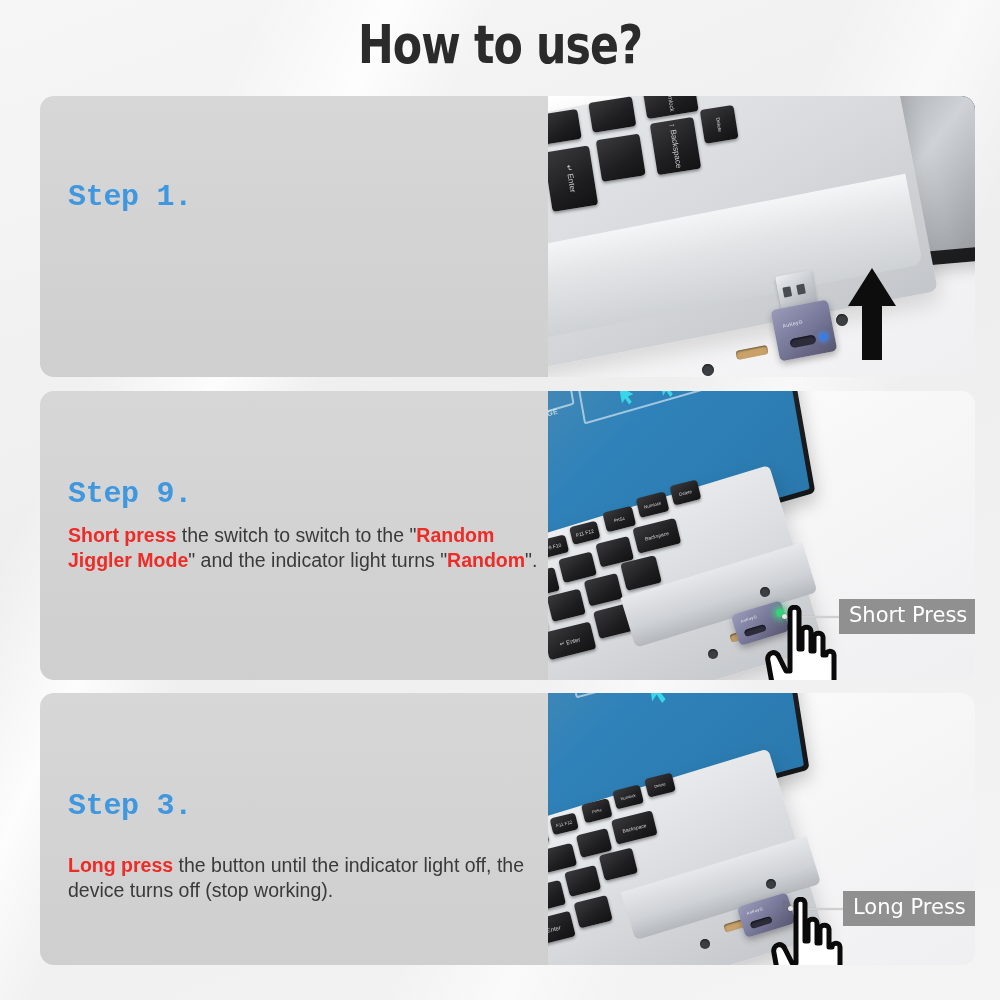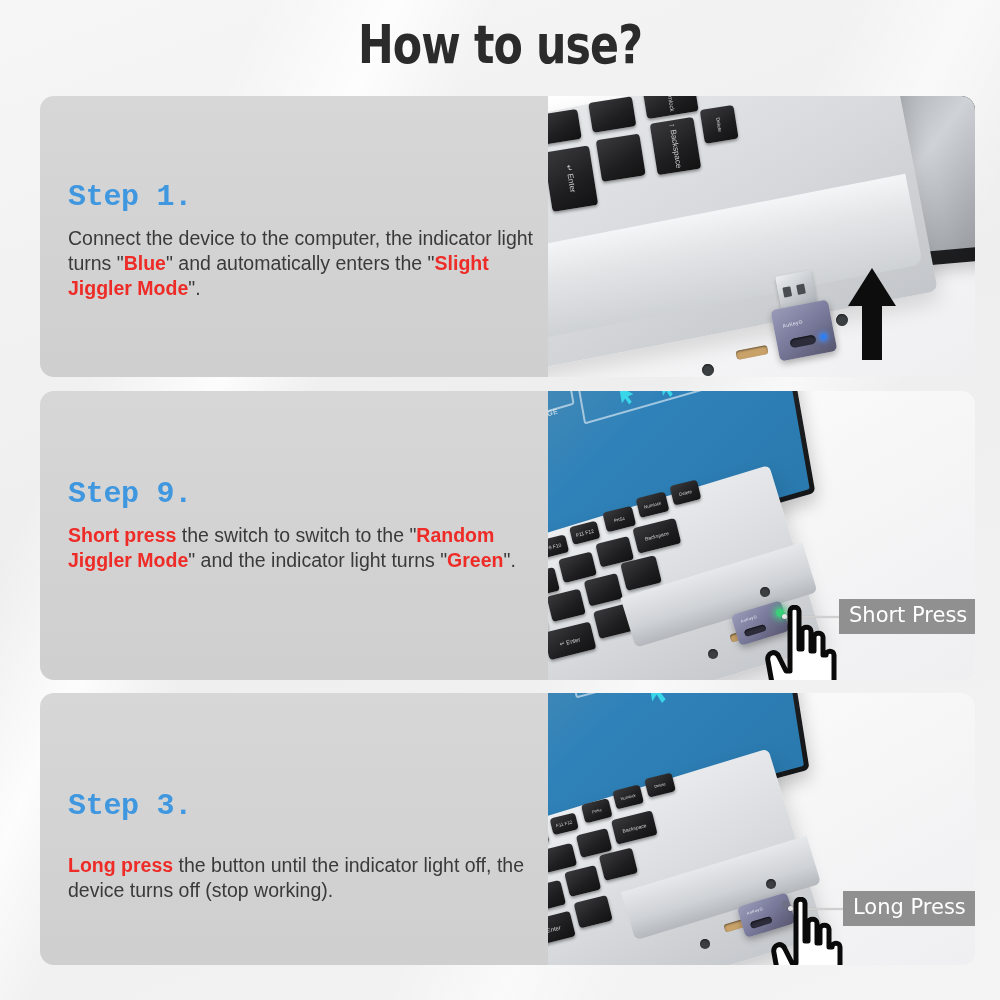--- a/index.html
+++ b/index.html
@@ -120,23 +120,20 @@
 <body>
 
 <div class="page-bg"></div>
 
 <div class="title">How to use?</div>
 
 <div class="panel" id="panel1">
 
   <div class="text-col">
     <div class="step-label" id="s1-label">Step 1.</div>
-    <div class="step-body" id="s1-body">
-      <span>Connect the device to the computer, the indicator light turns "</span><span class="hl">Blue</span><span>" and automatically enters the "</span><span class="hl">Slight Jiggler Mode</span><span>".</span>
-    </div>
   </div>
 
   <div class="photo" id="photo1">
     <div class="desk"></div>
 
     <div class="lid1">
         <div class="lid1-in"></div>
       </div>
 
     <div class="lap1-body">
@@ -179,21 +176,21 @@
       <path d="M28 2 L52 40 L38 40 L38 94 L18 94 L18 40 L4 40 Z" fill="#0d0d0d"></path>
     </svg>
   </div>
 </div>
 
 <div class="panel" id="panel2">
 
   <div class="text-col">
     <div class="step-label" id="s2-label">Step 9.</div>
     <div class="step-body" id="s2-body">
-      <span class="hl">Short press</span><span> the switch to switch to the "</span><span class="hl">Random Jiggler Mode</span><span>" and the indicator light turns "</span><span class="hl">Green</span><span>".</span>
+      <span class="hl">Short press</span><span> the switch to switch to the "</span><span class="hl">Random Jiggler Mode</span><span>" and the indicator light turns "</span><span class="hl">Random</span><span>".</span>
     </div>
   </div>
 
   <div class="photo" id="photo2">
     <div class="desk"></div>
 
     <div class="screen-outer" style="left:-46px;top:-76px;width:300px;height:220px;transform:rotate(-16deg) skewX(-6deg);">
       <div class="screen-in">
         <div class="card-box" style="left:10px;top:6px;width:58px;height:54px;"></div>
         <svg style="position:absolute;left:22px;top:12px;" width="34" height="30" viewBox="0 0 34 30">

